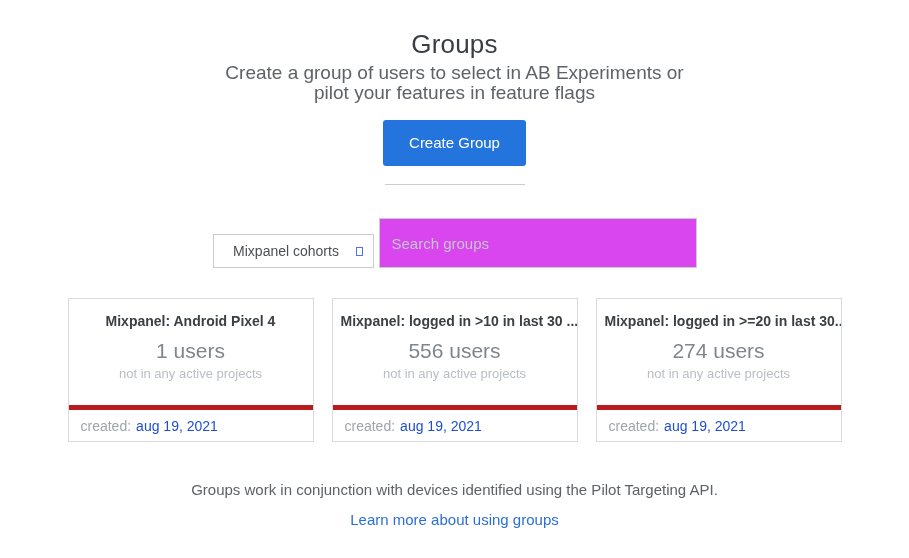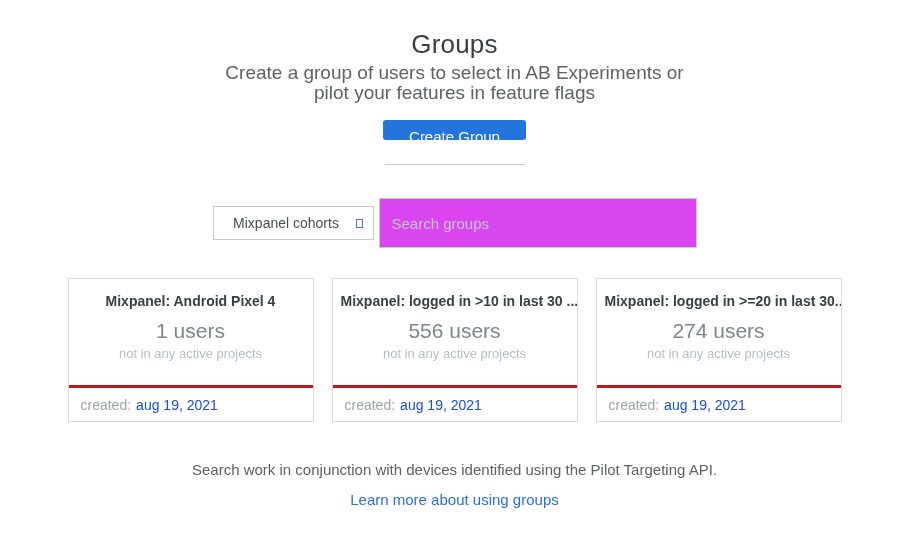--- a/index.html
+++ b/index.html
@@ -14,32 +14,32 @@
   .header { text-align: center; padding-top: 28px; }
   .page-title {
     font-size: 26px; font-weight: 400; color: #3a3e42;
     line-height: 32px; letter-spacing: 0.2px;
   }
   .subtitle { margin-top: 3px; font-size: 19px; color: #5f6368; line-height: 20px; }
   .subtitle span { display: block; }
   .create-btn {
     margin-top: 17px; display: inline-block;
     background: #2374dc; color: #ffffff; border: none; border-radius: 3px;
-    font-family: inherit; font-size: 15px; line-height: 34px; height: 20px;
+    font-family: inherit; font-size: 15px; line-height: 34px; height: 46px;
     padding: 0 26px; cursor: pointer;
   }
   .header-divider {
     width: 140px; height: 1px; background: #cccccc;
     margin: 18px auto 0 auto;
   }
 
   
   .filters {
     margin-top: 33px;
-    display: flex; justify-content: center; align-items: center; gap: 5px;
+    display: flex; justify-content: center; align-items: flex-end; gap: 5px;
   }
   .dropdown {
     position: relative; width: 161px; height: 34px;
     border: 1px solid #c9cbce; background: #fff;
     display: flex; align-items: center; justify-content: center;
     font-size: 14px; color: #4b5056; cursor: pointer;
   }
   .dropdown .dd-label { padding-right: 14px; }
   .box-icon {
     position: absolute; right: 10px; top: 12px;
@@ -63,21 +63,21 @@
     width: 246px; border: 1px solid #d9dbde; background: #fff; cursor: pointer;
   }
   .card-body { height: 106px; text-align: center; padding-top: 13px; }
   .card-title {
     font-size: 14px; font-weight: 700; color: #3b4045; line-height: 18px;
     white-space: nowrap; overflow: hidden; padding: 0 8px;
   }
   .card-users { margin-top: 9px; font-size: 21px; color: #7f868d; line-height: 24px; }
   .card-status { margin-top: 3px; font-size: 13px; color: #b9bec4; line-height: 16px; }
   .card-footer {
-    border-top: 3px solid #b91c1c; height: 36px;
+    border-top: 5px solid #b91c1c; height: 36px;
     display: flex; align-items: center; padding-left: 12px;
     font-size: 14px;
   }
   .created-label { color: #9da4ab; }
   .created-date { color: #1d4ed8; margin-left: 5px; }
 
   
   .page-footer { text-align: center; margin-top: 39px; }
   .footer-info { font-size: 15px; color: #5d6267; line-height: 17px; }
   .footer-link {
@@ -144,17 +144,17 @@
       </div>
       <div class="card-footer">
         <span class="created-label">created:</span>
         <span class="created-date">aug 19, 2021</span>
       </div>
     </div>
 
   </div>
 
   <div class="page-footer">
-    <div class="footer-info">Search work in conjunction with devices identified using the Pilot Targeting API.</div>
+    <div class="footer-info">Groups work in conjunction with devices identified using the Pilot Targeting API.</div>
     <a class="footer-link">Learn more about using groups</a>
   </div>
 
 </div>
 
 </body></html>

